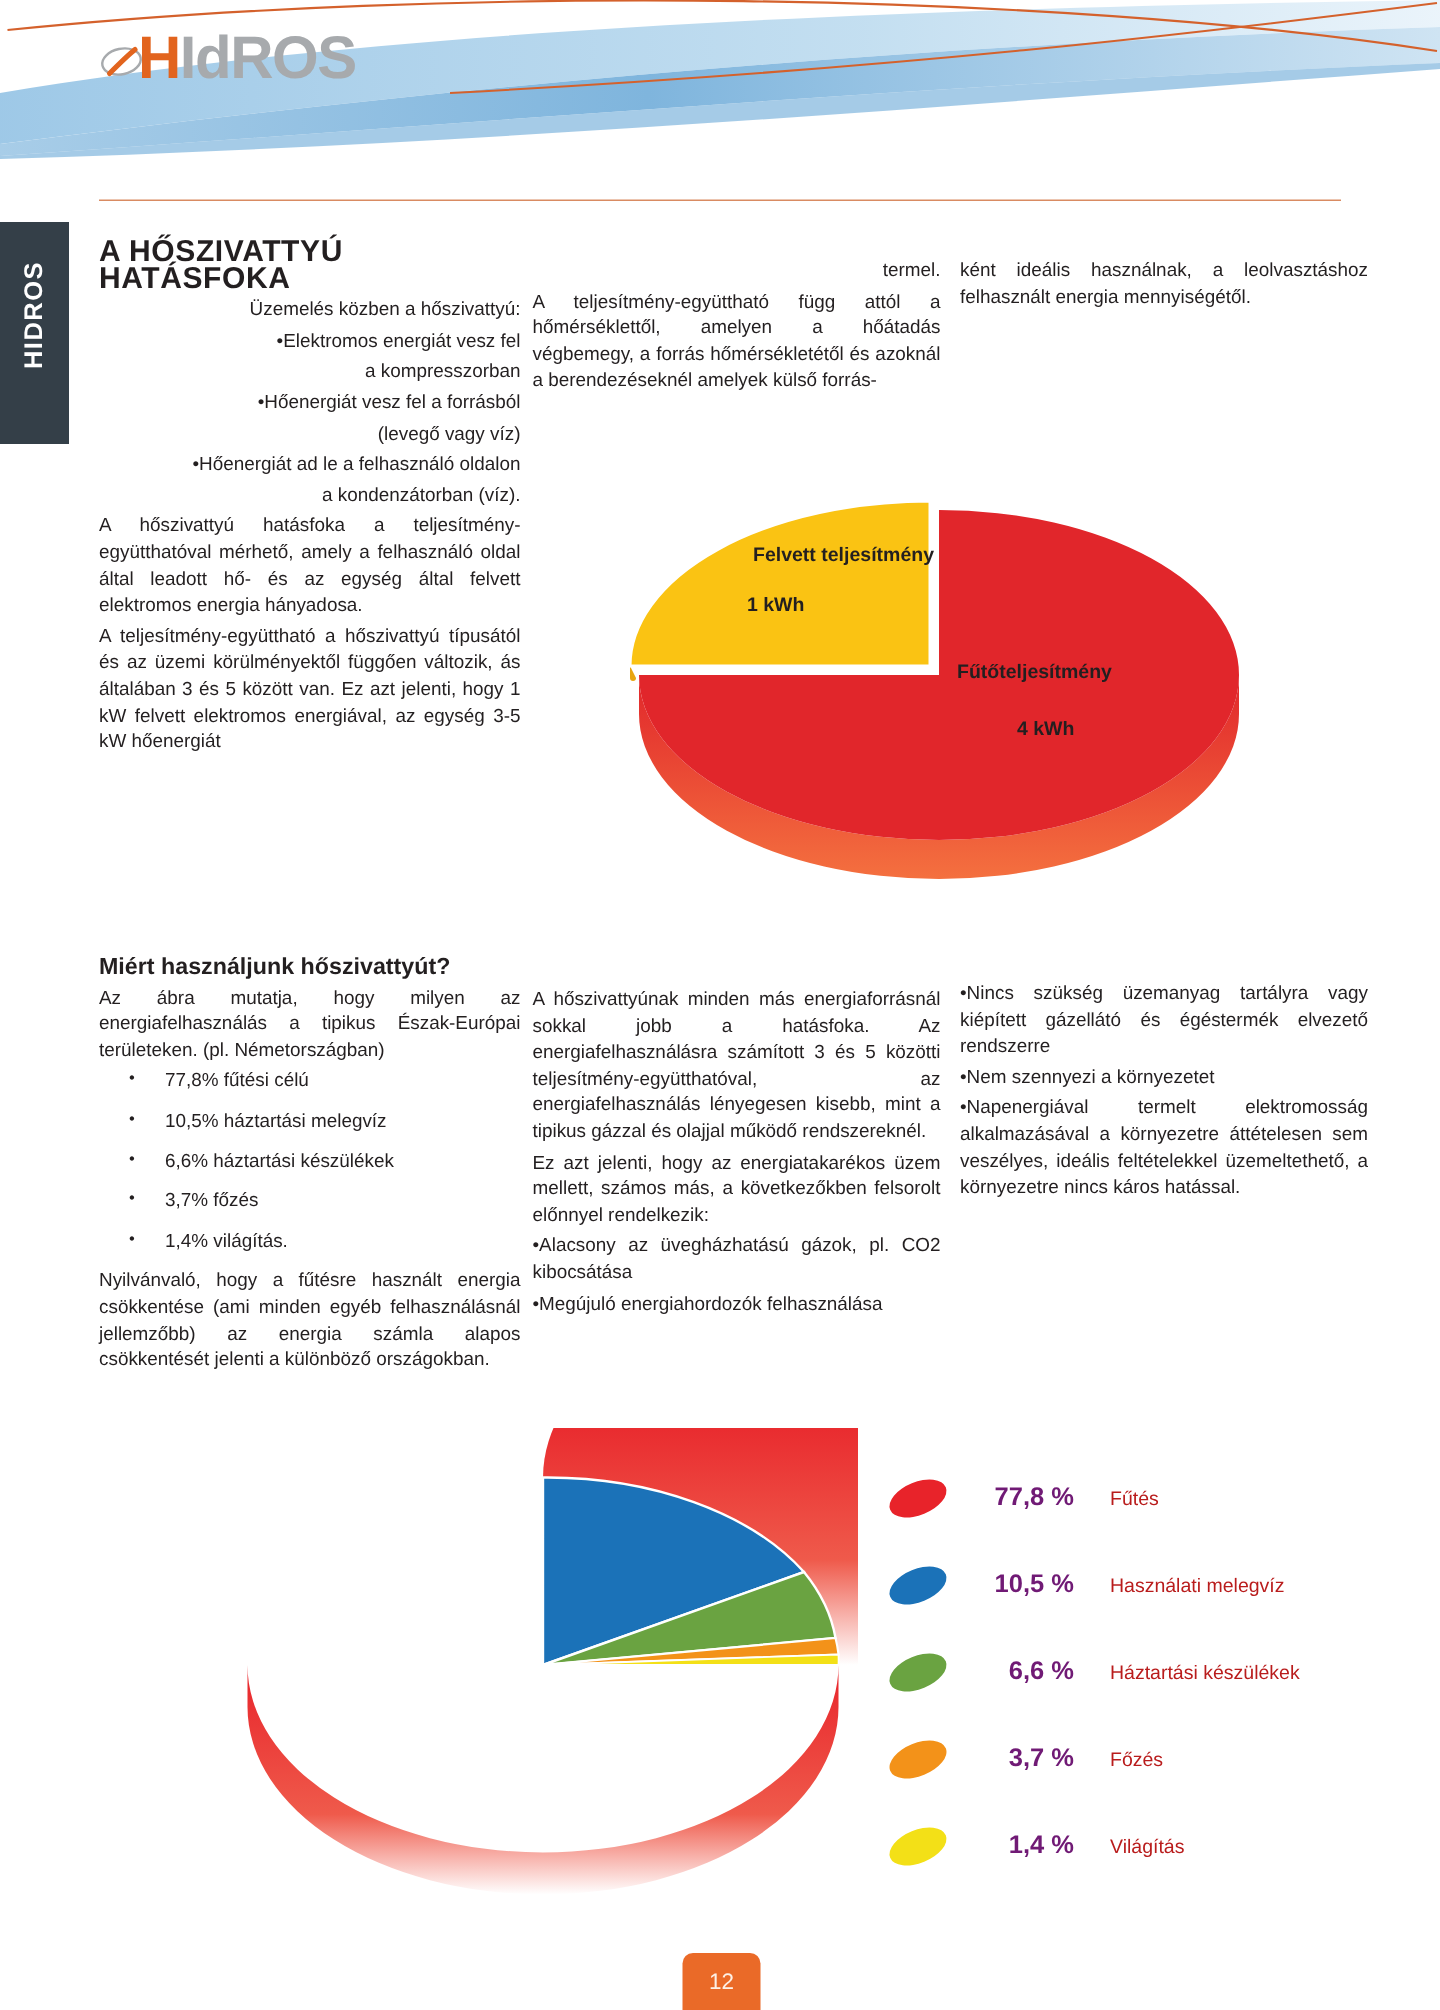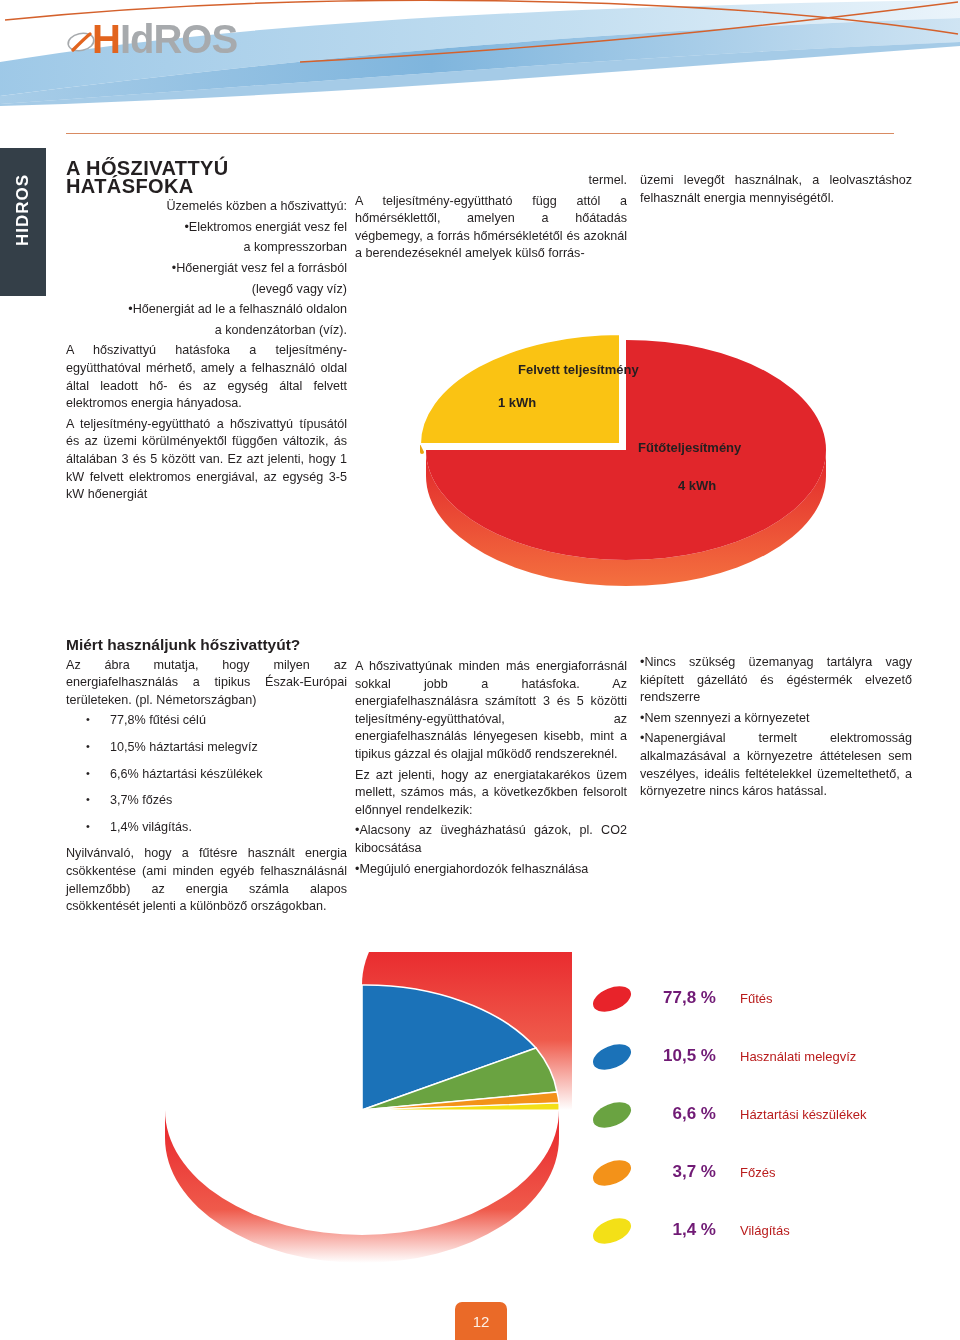--- a/index.html
+++ b/index.html
@@ -46,21 +46,21 @@
   #col-right-top{left:640px;top:172px;width:272px;}
 
   #col-left-bot{left:66px;top:636px;width:281px;}
   #col-mid-bot{left:355px;top:658px;width:272px;}
   #col-right-bot{left:640px;top:654px;width:272px;}
 
   
   #pie-top{position:absolute;left:418px;top:300px;width:500px;height:300px;}
   #pie-top svg{position:absolute;left:0;top:0;}
   .pielbl{position:absolute;font-size:13px;font-weight:700;color:#231f20;white-space:nowrap;}
-  #ptl-a{left:64px;top:62px;padding-left:36px;}
+  #ptl-a{left:48px;top:62px;padding-left:36px;}
   #ptl-b{left:80px;top:95px;}
   #ptl-c{left:220px;top:140px;}
   #ptl-d{left:260px;top:178px;}
 
   
   #pie-bot{position:absolute;left:152px;top:952px;width:420px;height:330px;}
   #pie-bot svg{position:absolute;left:0;top:0;}
 
   
   #legend{position:absolute;left:592px;top:980px;width:340px;}
@@ -127,21 +127,21 @@
   <p>A hőszivattyú hatásfoka a teljesítmény-együtthatóval mérhető, amely a felhasználó oldal által leadott hő- és az egység által felvett elektromos energia hányadosa.</p>
   <p>A teljesítmény-együttható a hőszivattyú típusától és az üzemi körülményektől függően változik, ás általában 3 és 5 között van. Ez azt jelenti, hogy 1 kW felvett elektromos energiával, az egység 3-5 kW hőenergiát</p>
 </div>
 
 <div class="col" id="col-mid-top">
   <p class="nj">termel.</p>
   <p>A teljesítmény-együttható függ attól a hőmérséklettől, amelyen a hőátadás végbemegy, a forrás hőmérsékletétől és azoknál a berendezéseknél amelyek külső forrás-</p>
 </div>
 
 <div class="col" id="col-right-top">
-  <p>üzemi levegőt használnak, a leolvasztáshoz felhasznált energia mennyiségétől.</p>
+  <p>ként ideális használnak, a leolvasztáshoz felhasznált energia mennyiségétől.</p>
 </div>
 
 <div id="pie-top">
   <svg width="500" height="300" viewBox="0 0 500 300">
     <defs>
       <linearGradient id="redside" x1="0" y1="0" x2="0" y2="1">
         <stop offset="0" stop-color="#e1262b"></stop>
         <stop offset="1" stop-color="#f4703f"></stop>
       </linearGradient>
     </defs>

